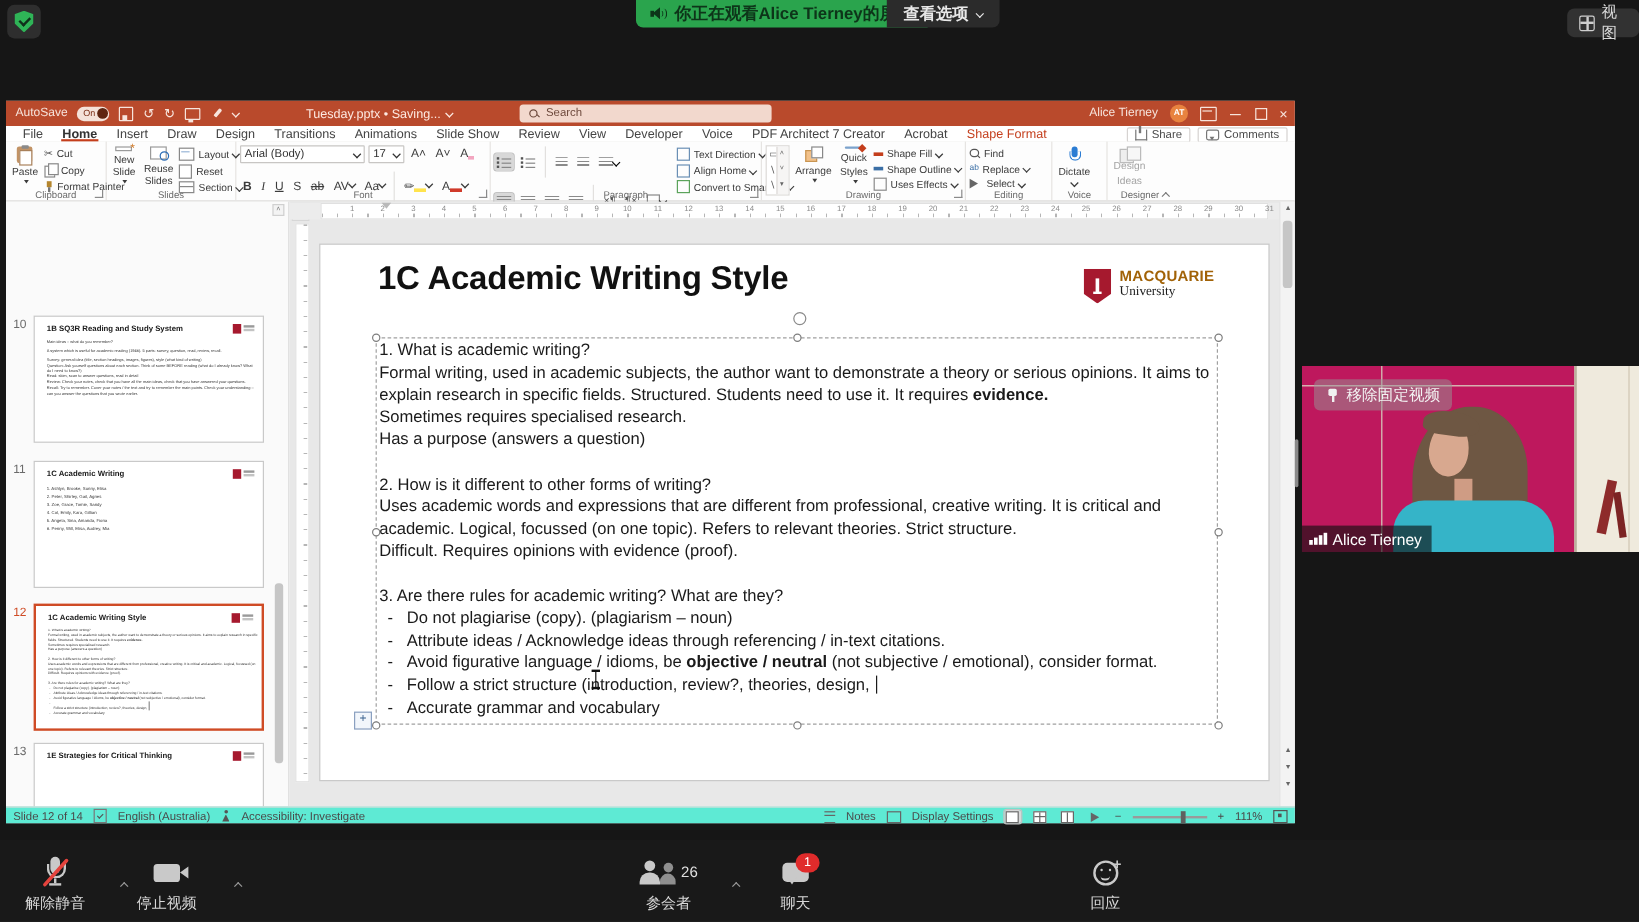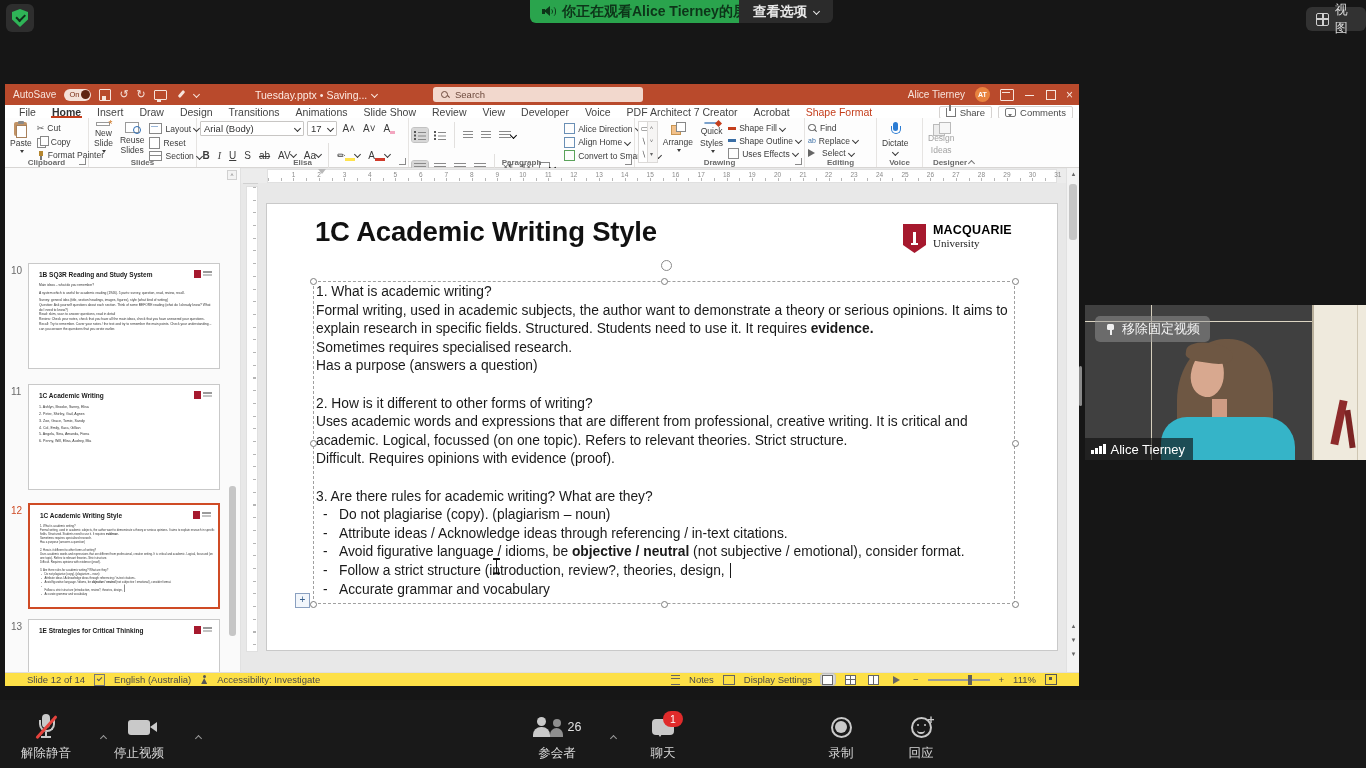--- a/index.html
+++ b/index.html
@@ -62,21 +62,21 @@
   .tab-actions{position:absolute;right:6px;top:22px;display:flex;gap:6px;}
   .mini-btn{border:1px solid #d6d3d1;background:#fff;border-radius:2px;font-size:9.5px;color:#4a4a4a;height:11px;display:flex;align-items:center;gap:4px;padding:0 6px;}
   .ic-share-s{width:8px;height:8px;border:1px solid #777;border-top:none;position:relative;}
   .ic-share-s::after{content:"";position:absolute;left:2.5px;top:-3px;width:1.5px;height:6px;background:#777;}
   .ic-cmt{width:9px;height:7px;border:1px solid #777;border-radius:2px;position:relative;}
   .ic-cmt::after{content:"";position:absolute;left:1.5px;bottom:-3px;border:2px solid transparent;border-top:3px solid #777;}
 
   
   .ribbon{left:0;top:34px;width:1074px;height:50px;background:#fdfdfd;display:flex;border-bottom:1px solid #d8d6d4;box-sizing:border-box;}
   .rgroup{position:relative;height:100%;border-right:1px solid #e6e4e2;box-sizing:border-box;padding:3px 3px 11px 3px;display:flex;gap:3px;}
-  .glabel{position:absolute;bottom:0px;left:0;width:100%;text-align:center;font-size:8px;color:#6a6a6a;font-weight:bold;}
+  .glabel{position:absolute;bottom:0px;left:0;width:100%;text-align:center;font-size:8px;color:#6a6a6a;}
   .dlg{position:absolute;right:2px;bottom:2px;width:6px;height:6px;border-right:1px solid #8a8a8a;border-bottom:1px solid #8a8a8a;}
   .rbig{display:flex;flex-direction:column;align-items:center;justify-content:flex-start;gap:2px;font-size:8.5px;color:#3b3b3b;text-align:center;padding:1px 2px;}
   .rcol{display:flex;flex-direction:column;justify-content:flex-start;gap:2.5px;padding-top:2px;}
   .rsm{display:flex;align-items:center;gap:3px;font-size:8.5px;color:#3b3b3b;white-space:nowrap;}
   .ic-clip{width:13px;height:16px;background:#c29365;border-radius:2px;position:relative;}
   .ic-clip::before{content:"";position:absolute;left:2px;top:3px;width:9px;height:11px;background:#fff;border:0.5px solid #a8805a;}
   .ic-clip::after{content:"";position:absolute;left:3.5px;top:-1.5px;width:6px;height:3px;background:#8a8a8a;border-radius:1px;}
   .ic-cut{font-size:9px;color:#555;line-height:9px;}
   .ic-copy{width:7px;height:8px;border:1px solid #888;background:#fff;position:relative;margin:2px 2px 0 0;}
   .ic-copy::after{content:"";position:absolute;left:2px;top:-3px;width:7px;height:8px;border:1px solid #888;background:#fff;}
@@ -164,38 +164,38 @@
   .vruler{left:241px;top:102px;width:12px;height:466px;background:#fff;border:1px solid #e0e0e0;box-sizing:border-box;}
   .vruler::after{content:"";position:absolute;right:1px;top:0;width:3px;height:100%;
     background:repeating-linear-gradient(180deg,#b5b5b5 0 1px,transparent 1px 12.7px);}
 
   .canvas{left:262px;top:120px;width:790px;height:446px;background:#fff;box-shadow:0 0 0 1px #c9c9c9;}
   .stitle{position:absolute;left:48px;top:12px;font-size:27.5px;font-weight:700;color:#111;letter-spacing:-0.2px;}
   .mq-logo{position:absolute;left:636px;top:20px;display:flex;gap:7px;align-items:flex-start;}
   .mq-shield{width:23px;height:29px;background:#a6192e;clip-path:polygon(0 0,100% 0,100% 72%,50% 100%,0 72%);position:relative;}
   .mq-shield::before{content:"";position:absolute;left:10px;top:8px;width:3px;height:13px;background:#fff;}
   .mq-shield::after{content:"";position:absolute;left:8px;top:19px;width:7px;height:2px;background:#fff;}
-  .mq-t1{font-size:12.5px;font-weight:700;color:#000000;letter-spacing:0.2px;line-height:13px;}
+  .mq-t1{font-size:12.5px;font-weight:700;color:#a16207;letter-spacing:0.2px;line-height:13px;}
   .mq-t2{font-size:11px;color:#1c1c1c;font-family:"Liberation Serif",serif;line-height:12px;}
   .tbox{position:absolute;left:46px;top:77px;width:702px;height:323px;border:1px dashed #a0a0a0;box-sizing:border-box;}
   .hdl{position:absolute;width:7px;height:7px;background:#fff;border:1px solid #7d7d7d;border-radius:50%;box-sizing:border-box;}
   .rot{position:absolute;left:347px;top:-22px;width:9px;height:9px;border:1.3px solid #8a8a8a;border-radius:50%;background:#fff;}
   .slide-body{position:absolute;left:2px;top:1px;width:698px;font-size:13.8px;line-height:18.6px;color:#1a1a1a;}
   .sp-blank{height:18.6px;}
   .sp-bullet{position:relative;padding-left:23px;}
   .sp-bullet .dash{position:absolute;left:7px;}
   .b{font-weight:700;}
   .tcaret{display:inline-block;width:1.4px;height:15px;background:#1a1a1a;vertical-align:-3px;margin-left:1px;}
   .autofit{position:absolute;left:28px;top:389px;width:13px;height:13px;border:1px solid #8aa0c0;background:#f2f6fb;color:#39618e;font-size:10px;line-height:11px;text-align:center;}
 
   .vscroll{left:1061px;top:84px;width:13px;height:504px;background:#f3f3f3;border-left:1px solid #e1e1e1;box-sizing:border-box;}
   .vscroll .sarr{position:absolute;left:0;width:13px;height:13px;font-size:6px;color:#666;text-align:center;line-height:13px;}
   .vscroll .sthumb{position:absolute;left:2px;top:16px;width:8px;height:56px;background:#c6c6c6;border-radius:3px;}
 
-  .status{left:0;top:588px;width:1074px;height:14px;background:#fde047;border-top:1px solid #e0dedd;display:flex;align-items:center;justify-content:space-between;font-size:9.5px;color:#4a4a4a;box-sizing:border-box;padding:0 22px;}
+  .status{left:0;top:588px;width:1074px;height:14px;background:#5eead4;border-top:1px solid #e0dedd;display:flex;align-items:flex-end;justify-content:space-between;font-size:9.5px;color:#4a4a4a;box-sizing:border-box;padding:0 6px;}
   .st-left,.st-right{display:flex;align-items:center;gap:9px;}
   .ic-spell{width:9px;height:10px;border:1px solid #777;position:relative;}
   .ic-spell::after{content:"";position:absolute;left:1.5px;top:2.5px;width:4px;height:2px;border-left:1.2px solid #555;border-bottom:1.2px solid #555;transform:rotate(-45deg);}
   .ic-access{width:8px;height:10px;position:relative;}
   .ic-access::before{content:"";position:absolute;left:2.5px;top:0;width:3px;height:3px;border-radius:50%;background:#555;}
   .ic-access::after{content:"";position:absolute;left:1px;top:3.5px;width:6px;height:6px;background:#555;clip-path:polygon(50% 0,100% 100%,0 100%);}
   .ic-notes{width:9px;height:8px;border-top:1.2px solid #666;border-bottom:1.2px solid #666;position:relative;}
   .ic-notes::after{content:"";position:absolute;left:0;top:2.5px;width:100%;height:1.2px;background:#666;}
   .ic-disp{width:10px;height:8px;border:1px solid #666;position:relative;}
   .vwbtn{width:14px;height:11px;display:flex;align-items:center;justify-content:center;}
@@ -208,21 +208,21 @@
   .zthumb{position:absolute;left:40px;top:-4px;width:4px;height:10px;background:#5f5f5f;}
   .ic-fit{width:10px;height:9px;border:1px solid #555;position:relative;}
   .ic-fit::after{content:"";position:absolute;left:2.5px;top:2px;width:3px;height:3px;background:#555;}
 
   
   .ibeam{left:492px;top:558px;width:9px;height:16px;}
   .ibeam::before{content:"";position:absolute;left:3.6px;top:1px;width:1.6px;height:14px;background:#111;}
   .ibeam::after{content:"";position:absolute;left:1px;top:0;width:7px;height:1.6px;background:#111;box-shadow:0 14.4px 0 #111;}
 
   
-  .video{left:1085px;top:305px;width:281px;height:155px;background:#404040;overflow:hidden;}
+  .video{left:1085px;top:305px;width:281px;height:155px;background:#be185d;overflow:hidden;}
   .v-seam1{position:absolute;left:66px;top:0;width:1px;height:100%;background:#d6cfbd;}
   .v-seam2{position:absolute;left:0;top:16px;width:227px;height:1px;background:#ddd6c4;}
   .v-mirror{position:absolute;left:227px;top:0;width:54px;height:100%;background:#efeadd;border-left:2px solid #b9b09b;}
   .v-mirror::after{content:"";position:absolute;right:10px;top:0;width:1px;height:100%;background:#cfc6b2;}
   .v-red1{position:absolute;left:250px;top:95px;width:8px;height:45px;background:#8e2b2b;transform:rotate(12deg);}
   .v-red2{position:absolute;left:262px;top:105px;width:6px;height:38px;background:#7c2424;transform:rotate(-8deg);}
   .v-hair{position:absolute;left:92px;top:34px;width:96px;height:120px;background:#6e5743;border-radius:48px 44px 30px 34px/62px 54px 40px 40px;}
   .v-neck{position:absolute;left:127px;top:94px;width:15px;height:22px;background:#cf9c84;}
   .v-face{position:absolute;left:106px;top:46px;width:33px;height:46px;background:#d8a88f;border-radius:50% 48% 46% 52%/55% 55% 45% 45%;transform:rotate(7deg);}
   .v-fringe{position:absolute;left:101px;top:38px;width:47px;height:20px;background:#6e5743;border-radius:50% 50% 40% 30%;transform:rotate(8deg);}
@@ -430,21 +430,21 @@
           <span class="fbtn i">I</span>
           <span class="fbtn u">U</span>
           <span class="fbtn">S</span>
           <span class="fbtn st">ab</span>
           <span class="fbtn"><span>AV</span><span class="cv"></span></span>
           <span class="fbtn"><span>Aa</span><span class="cv"></span></span>
           <span class="vsep"></span>
           <span class="fbtn">✏<span class="colorbar" style="background:#ffe34d"></span><span class="cv"></span></span>
           <span class="fbtn">A<span class="colorbar" style="background:#d03a2a"></span><span class="cv"></span></span>
         </div>
-        <span class="glabel">Elisa</span>
+        <span class="glabel">Font</span>
         <span class="dlg"></span>
       </div>
 
       <div class="rgroup" style="width:226px">
         <div style="display:flex;flex-direction:column;gap:4px">
           <div style="display:flex;align-items:center;gap:4px">
             <span class="pbtn pressed">
                 <span class="ic-bul"></span>
               </span>
             <span class="pbtn">
@@ -480,21 +480,21 @@
             <span class="pbtn" style="font-size:9px;color:#555">¶×</span>
             <span class="pbtn">
                 <span class="ic-sq"></span>
                 <span class="cv"></span>
               </span>
           </div>
         </div>
         <div class="rcol" style="margin-left:4px">
           <span class="rsm">
               <span class="ic-sq" style="border-color:#6a8fb5"></span>
-              <span>Alice Direction</span>
+              <span>Text Direction</span>
               <span class="cv"></span>
             </span>
           <span class="rsm">
               <span class="ic-sq" style="border-color:#6a8fb5"></span>
               <span>Align Home</span>
               <span class="cv"></span>
             </span>
           <span class="rsm">
               <span class="ic-sq" style="border-color:#5ba35b"></span>
               <span>Convert to SmartArt</span>
@@ -841,26 +841,20 @@
       <span class="tlabel">参会者</span>
     </div>
     <div class="titem" style="left:618px">
       <span class="irow">
         <span class="cht">
             <span class="badge">1</span>
           </span>
       </span>
       <span class="tlabel">聊天</span>
     </div>
-    <div class="titem" style="left:796px">
-      <span class="irow">
-          <span class="rec"></span>
-        </span>
-      <span class="tlabel">录制</span>
-    </div>
     <div class="titem" style="left:876px">
       <span class="irow">
           <span class="smile">
             <span class="smileplus">+</span>
           </span>
         </span>
       <span class="tlabel">回应</span>
     </div>
 
   </div>

